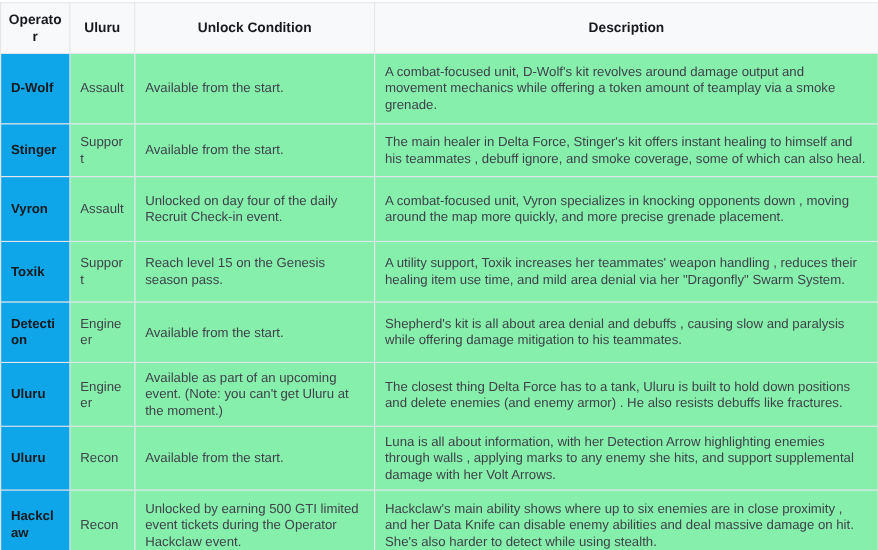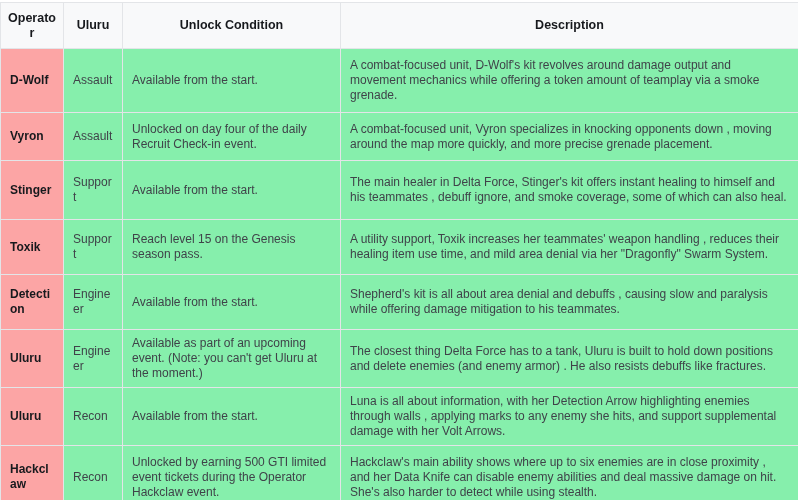--- a/index.html
+++ b/index.html
@@ -35,21 +35,21 @@
     padding: 4px 6px;
     font-size: 12.5px;
   }
   td {
     color: #3f4349;
     text-align: left;
     padding: 6px 9px 6px 9px;
     background: #86efac;
   }
   td.op {
-    background: #fca5a5;
+    background: #0ea5e9;
     color: #17191d;
     font-weight: bold;
   }
   tbody tr:nth-child(1) { height: 64px; }
   tbody tr:nth-child(2) { height: 48px; }
   tbody tr:nth-child(3) { height: 59px; }
   tbody tr:nth-child(4) { height: 55px; }
   tbody tr:nth-child(5) { height: 55px; }
   tbody tr:nth-child(6) { height: 56px; }
   tbody tr:nth-child(7) { height: 55px; }
@@ -75,30 +75,30 @@
       </tr>
     </thead>
     <tbody>
       <tr>
         <td class="op">D-Wolf</td>
         <td>Assault</td>
         <td>Available from the start.</td>
         <td>A combat-focused unit, D-Wolf's kit revolves around damage output and movement mechanics while offering a token amount of teamplay via a smoke grenade.</td>
       </tr>
       <tr>
+        <td class="op">Stinger</td>
+        <td>Support</td>
+        <td>Available from the start.</td>
+        <td>The main healer in Delta Force, Stinger's kit offers instant healing to himself and his teammates , debuff ignore, and smoke coverage, some of which can also heal.</td>
+      </tr>
+      <tr>
         <td class="op">Vyron</td>
         <td>Assault</td>
         <td>Unlocked on day four of the daily Recruit Check-in event.</td>
         <td>A combat-focused unit, Vyron specializes in knocking opponents down , moving around the map more quickly, and more precise grenade placement.</td>
-      </tr>
-      <tr>
-        <td class="op">Stinger</td>
-        <td>Support</td>
-        <td>Available from the start.</td>
-        <td>The main healer in Delta Force, Stinger's kit offers instant healing to himself and his teammates , debuff ignore, and smoke coverage, some of which can also heal.</td>
       </tr>
       <tr>
         <td class="op">Toxik</td>
         <td>Support</td>
         <td>Reach level 15 on the Genesis season pass.</td>
         <td>A utility support, Toxik increases her teammates' weapon handling , reduces their healing item use time, and mild area denial via her "Dragonfly" Swarm System.</td>
       </tr>
       <tr>
         <td class="op">Detection</td>
         <td>Engineer</td>

